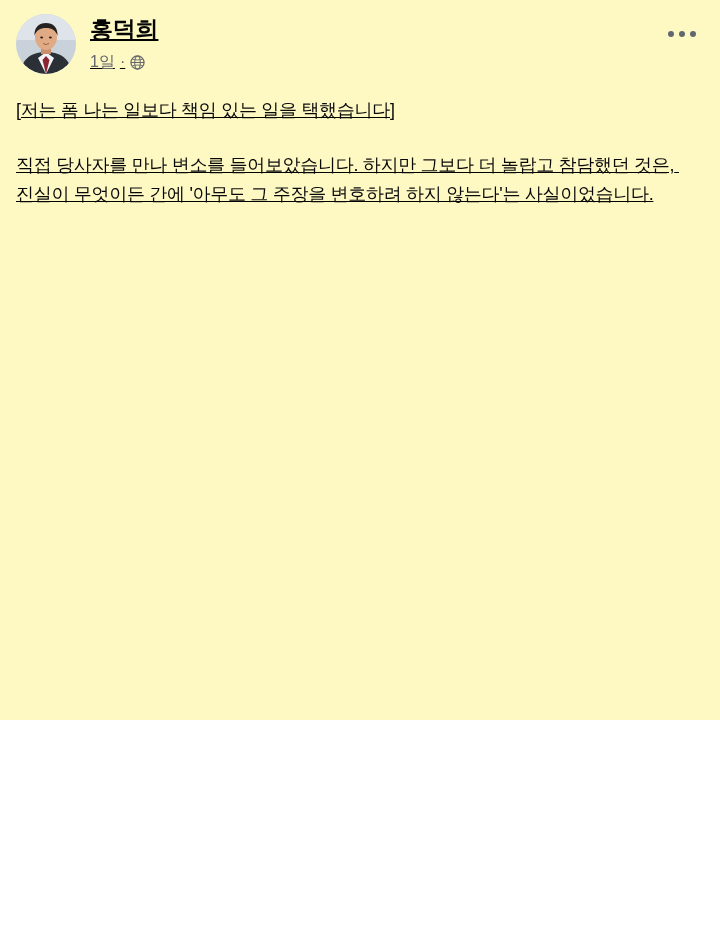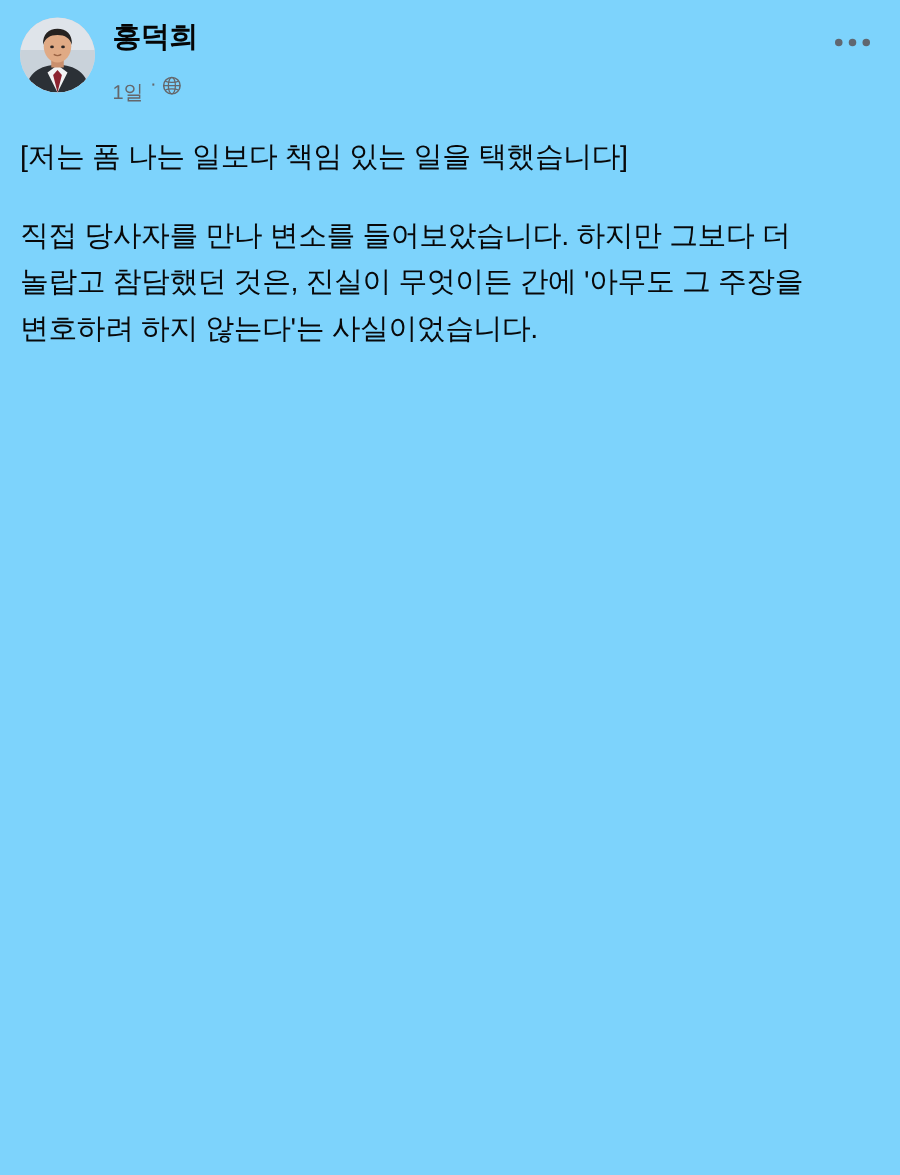--- a/index.html
+++ b/index.html
@@ -6,24 +6,25 @@
   html, body {
     margin: 0;
     padding: 0;
     width: 720px;
     height: 940px;
     background: #ffffff;
     font-family: "Liberation Sans", "DejaVu Sans", sans-serif;
   }
   #post {
     width: 720px;
-    height: 940px;
-    background: #7dd3fc;
+    height: 720px;
+    background: #fef9c3;
     overflow: hidden;
     position: relative;
+    text-decoration: underline;
   }
   .post-header {
     display: flex;
     align-items: flex-start;
     padding: 14px 16px 0 16px;
   }
   .avatar {
     width: 60px;
     height: 60px;
     border-radius: 50%;
@@ -49,21 +50,21 @@
     line-height: 1.2;
     letter-spacing: -0.2px;
   }
   .meta-row {
     display: flex;
     align-items: center;
     margin-top: 8px;
     color: #65676b;
     font-size: 16px;
   }
-  .meta-time { color: #65676b; margin-top: 12px; }
+  .meta-time { color: #65676b; }
   .meta-dot { margin: 0 5px; color: #65676b; }
   .globe-icon { display: inline-flex; align-items: center; }
   .globe-icon svg { width: 15px; height: 15px; display: block; }
   .more-btn {
     flex: 0 0 auto;
     width: 44px;
     height: 36px;
     display: flex;
     align-items: center;
     justify-content: center;
@@ -76,21 +77,21 @@
   }
   .more-btn .dots i {
     width: 6px;
     height: 6px;
     border-radius: 50%;
     background: #606770;
     display: block;
   }
   .post-body {
     padding: 22px 16px 0 16px;
-    font-size: 23px;
+    font-size: 18px;
     line-height: 1.62;
     color: #080809;
     letter-spacing: -0.3px;
     word-break: keep-all;
   }
   .post-body p {
     margin: 0 0 26px 0;
     white-space: pre-wrap;
   }
   .post-body p:last-child { margin-bottom: 0; }

